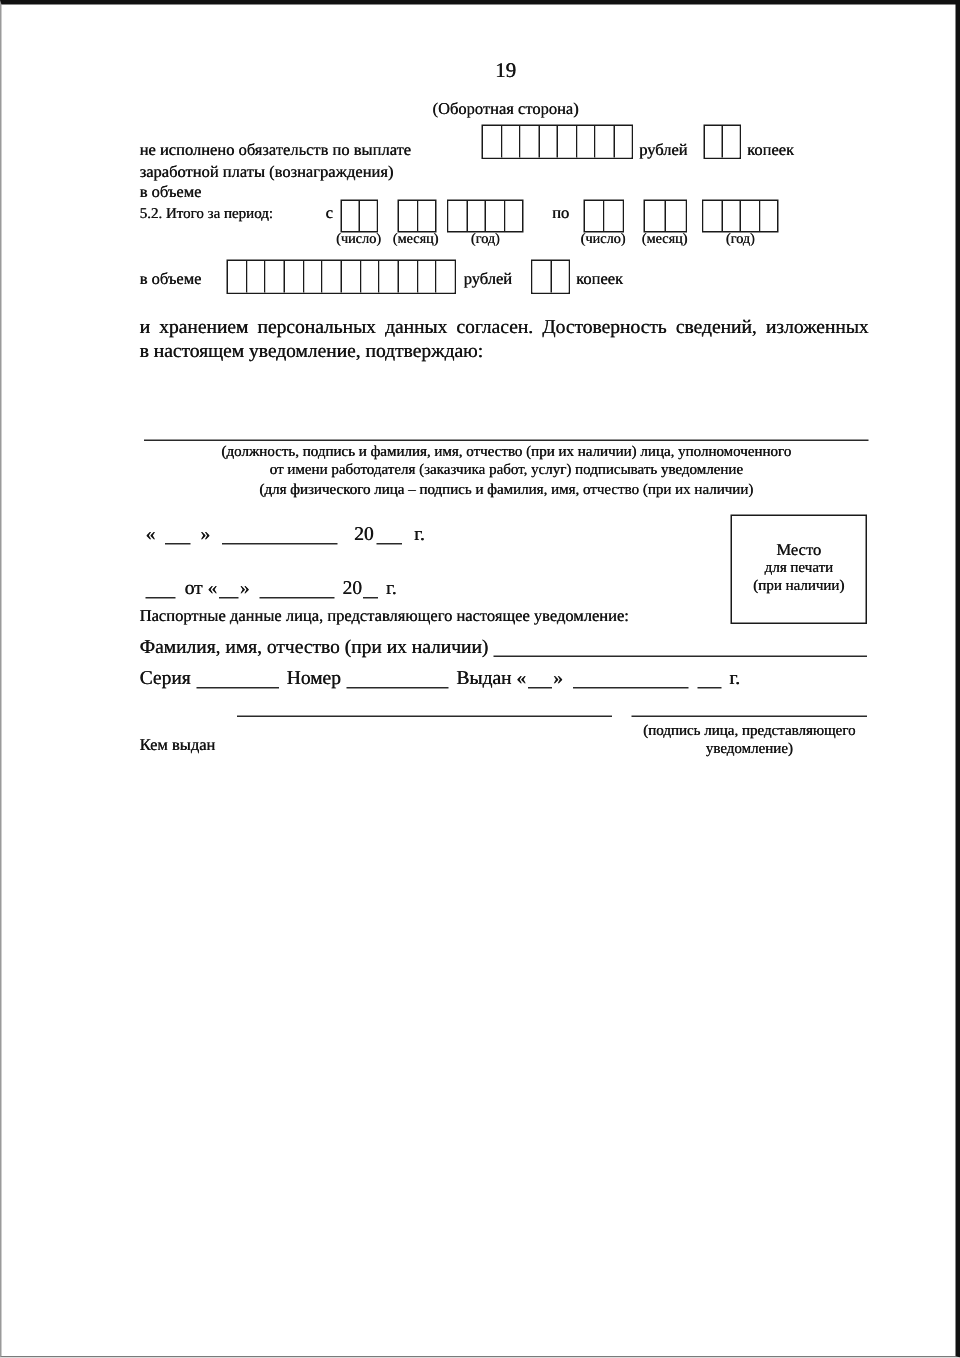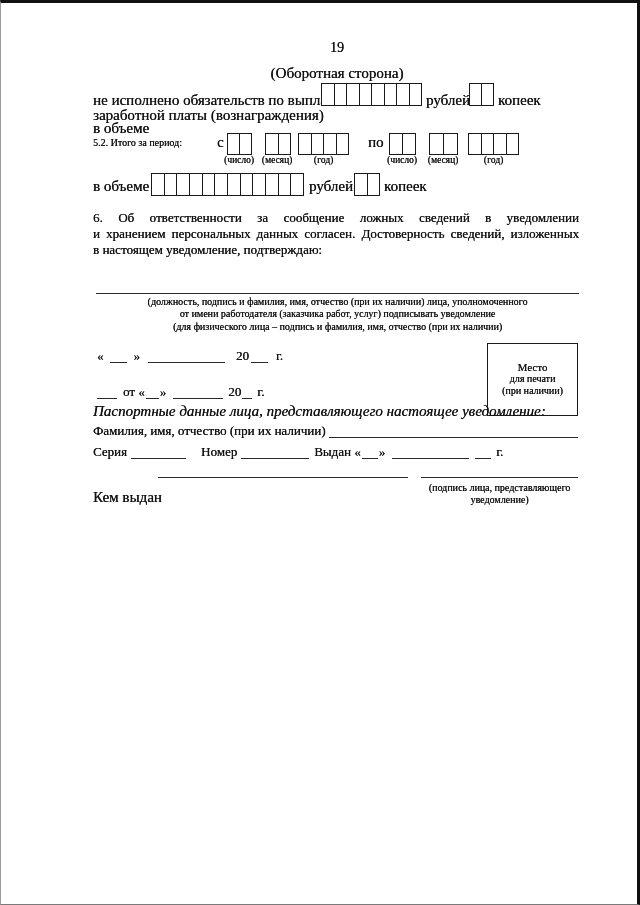--- a/index.html
+++ b/index.html
@@ -3,21 +3,21 @@
 <meta charset="utf-8">
 <style>
   html, body { margin:0; padding:0; background:#ffffff; }
   .page {
     position:relative; width:640px; height:905px; box-sizing:border-box;
     background:#ffffff; overflow:hidden;
     border-top:3px solid #111; border-right:3px solid #111;
     border-left:1px solid #9a9a9a; border-bottom:1px solid #7a7a7a;
     font-family:"Liberation Serif","DejaVu Serif",serif; color:#141414;
   }
-  .t { position:absolute; white-space:nowrap; font-size:15px; line-height:15px;
+  .t { position:absolute; white-space:nowrap; font-size:11px; line-height:15px;
        text-shadow:0.25px 0 0 #141414; }
   .small { font-size:9.5px; line-height:11px; }
   .cap { font-size:10px; line-height:12.5px; }
   .center { text-align:center; }
   .cells { position:absolute; display:flex; border:1.5px solid #1a1a1a; box-sizing:border-box; }
   .cells .cell { flex:1; border-right:1.5px solid #1a1a1a; box-sizing:border-box; background:#fff; }
   .cells .cell:last-child { border-right:none; }
   .row { position:absolute; display:flex; align-items:flex-end; white-space:nowrap;
          font-size:13px; line-height:15px; text-shadow:0.25px 0 0 #141414; }
   .blank { display:inline-block; border-bottom:1px solid #2a2a2a; height:12px; margin:0 2px; }
@@ -113,21 +113,20 @@
       <div class="cell"></div>
     </div>
   <div class="t" style="left:308px; top:176px;">рублей</div>
   <div class="cells" style="left:353px; top:170px; width:26px; height:23px;">
       <div class="cell"></div>
       <div class="cell"></div>
     </div>
   <div class="t" style="left:383px; top:176px;">копеек</div>
 
   <div class="para">
-    <span class="ln">6. Об ответственности за сообщение ложных сведений в уведомлении</span>
     <span class="ln">и хранением персональных данных согласен. Достоверность сведений, изложенных</span>
     <span class="ln last">в настоящем уведомление, подтверждаю:</span>
   </div>
 
   <div class="hline" style="left:95px; top:290px; width:483px;"></div>
   <div class="t cap center" style="left:95px; top:305px; width:483px;">от имени работодателя (заказчика работ, услуг) подписывать уведомление</div>
   <div class="t cap center" style="left:95px; top:293px; width:483px;">(должность, подпись и фамилия, имя, отчество (при их наличии) лица, уполномоченного</div>
   <div class="t cap center" style="left:95px; top:318px; width:483px;">(для физического лица – подпись и фамилия, имя, отчество (при их наличии)</div>
 
   <div class="row" style="left:96px; top:345px;">
@@ -150,31 +149,31 @@
     <span class="blank" style="width:20px; margin-left:4px;"></span>
     <span style="margin-left:4px;">от «</span>
     <span class="blank" style="width:13px; margin:0 1px;"></span>
     <span>»</span>
     <span class="blank" style="width:50px; margin-left:7px;"></span>
     <span style="margin-left:3px;">20</span>
     <span class="blank" style="width:10px; margin:0 1px;"></span>
     <span style="margin-left:4px;">г.</span>
   </div>
 
-  <div class="t" style="left:92px; top:401px;font-style:italic;">Паспортные данные лица, представляющего настоящее уведомление:</div>
+  <div class="t" style="left:92px; top:401px;">Паспортные данные лица, представляющего настоящее уведомление:</div>
 
   <div class="row" style="left:92px; top:420px; width:485px;">
     <span>Фамилия, имя, отчество (при их наличии)</span>
     <span class="blank" style="flex:1; margin-right:0; margin-left:4px;"></span>
   </div>
 
   <div class="row" style="left:92px; top:441px;">
     <span>Серия</span>
     <span class="blank" style="width:55px; margin-left:4px;"></span>
-    <span style="margin-left:13px;">Номер</span>
+    <span style="margin-left:3px;">Номер</span>
     <span class="blank" style="width:68px; margin-left:4px;"></span>
     <span style="margin-left:3px;">Выдан «</span>
     <span class="blank" style="width:16px; margin:0 1px;"></span>
     <span>»</span>
     <span class="blank" style="width:77px; margin-left:7px;"></span>
     <span class="blank" style="width:16px; margin-left:4px;"></span>
     <span style="margin-left:3px;">г.</span>
   </div>
 
   <div class="t" style="left:92px; top:464px;margin-top:23px;">Кем выдан</div>

